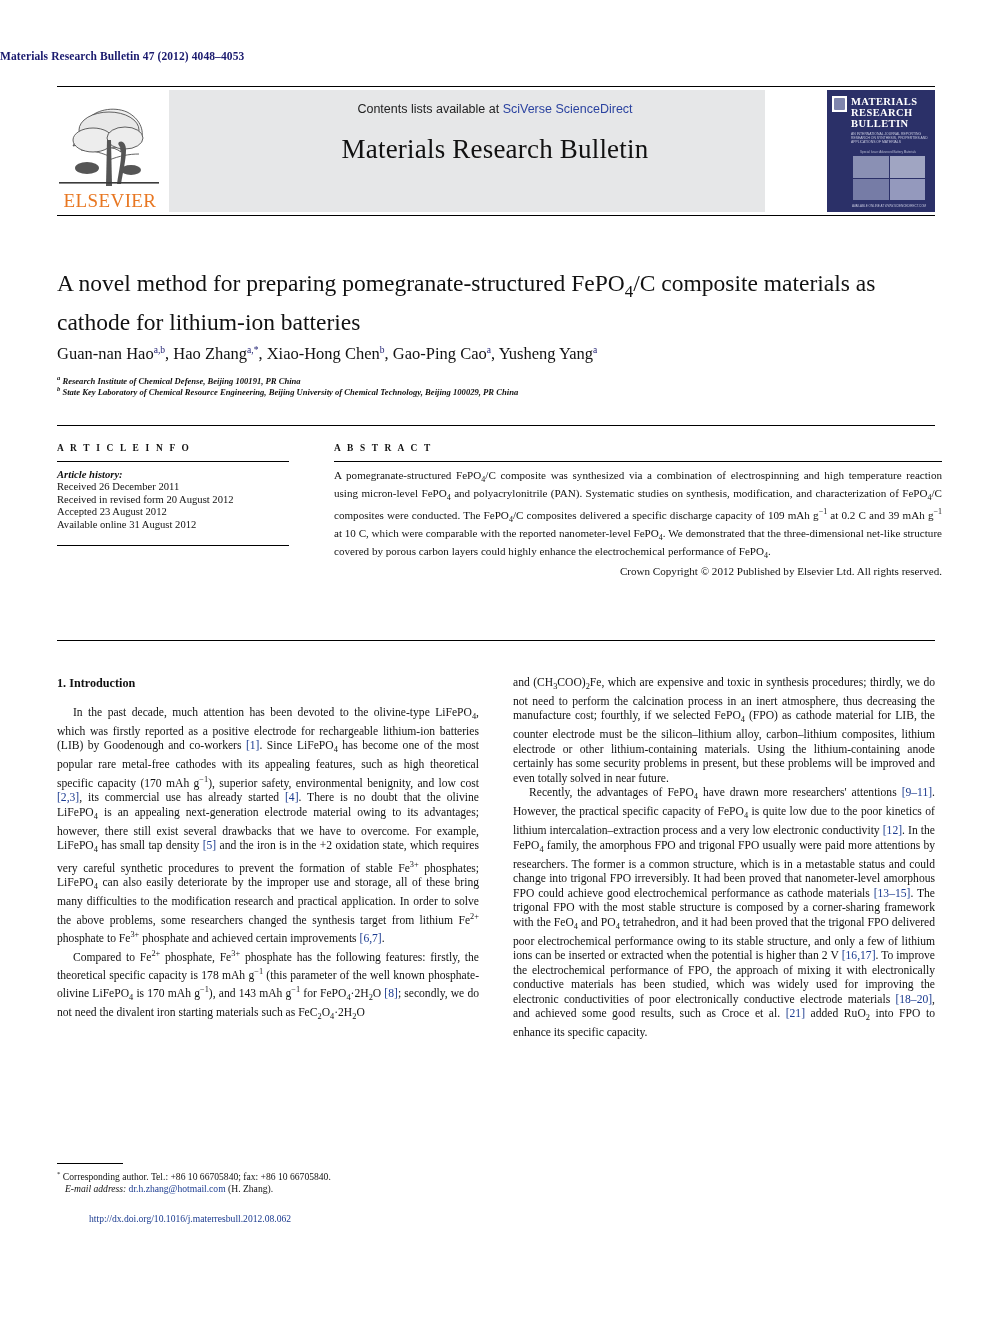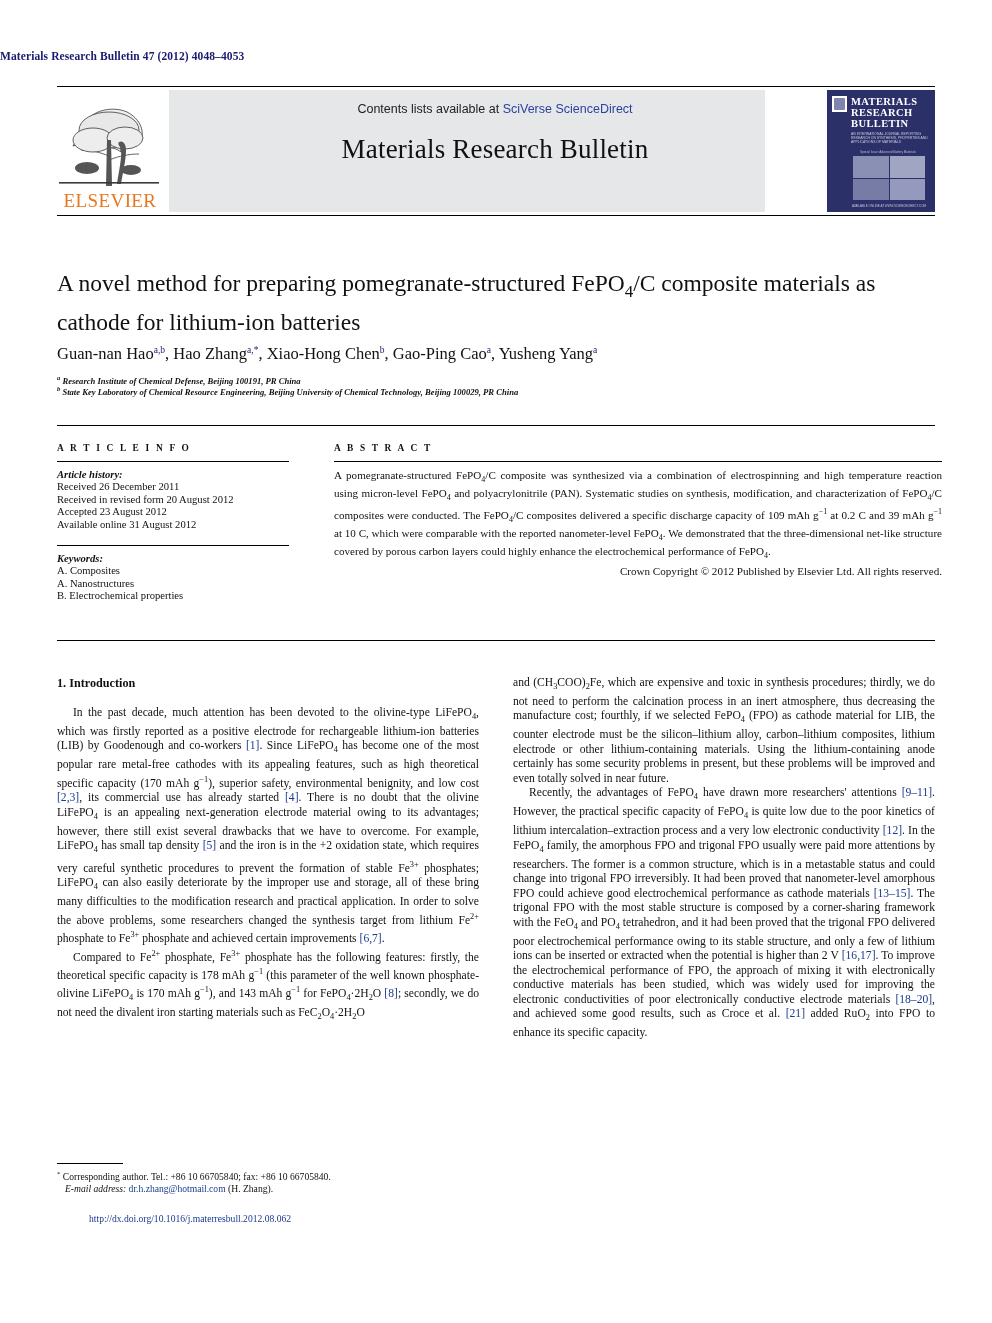--- a/index.html
+++ b/index.html
@@ -406,26 +406,20 @@
     <div class="sec-head">A R T I C L E   I N F O</div>
     <div class="info-rule"></div>
     <div class="info-body">
       <div class="ital">Article history:</div>
       <div>Received 26 December 2011</div>
       <div>Received in revised form 20 August 2012</div>
       <div>Accepted 23 August 2012</div>
       <div>Available online 31 August 2012</div>
     </div>
     <div class="info-rule" style="margin-top:14px;"></div>
-    <div class="info-body">
-      <div class="ital">Keywords:</div>
-      <div>A. Composites</div>
-      <div>A. Nanostructures</div>
-      <div>B. Electrochemical properties</div>
-    </div>
   </div>
 
   <div class="abs-col">
     <div class="sec-head">A B S T R A C T</div>
     <div class="abs-rule"></div>
     <div class="abs-body">
       A pomegranate-structured FePO<sub>4</sub>/C composite was synthesized via a combination of electrospinning and high temperature reaction using micron-level FePO<sub>4</sub> and polyacrylonitrile (PAN). Systematic studies on synthesis, modification, and characterization of FePO<sub>4</sub>/C composites were conducted. The FePO<sub>4</sub>/C composites delivered a specific discharge capacity of 109 mAh g<sup>−1</sup> at 0.2 C and 39 mAh g<sup>−1</sup> at 10 C, which were comparable with the reported nanometer-level FePO<sub>4</sub>. We demonstrated that the three-dimensional net-like structure covered by porous carbon layers could highly enhance the electrochemical performance of FePO<sub>4</sub>.
     </div>
     <div class="abs-copy">Crown Copyright © 2012 Published by Elsevier Ltd. All rights reserved.</div>
   </div>

